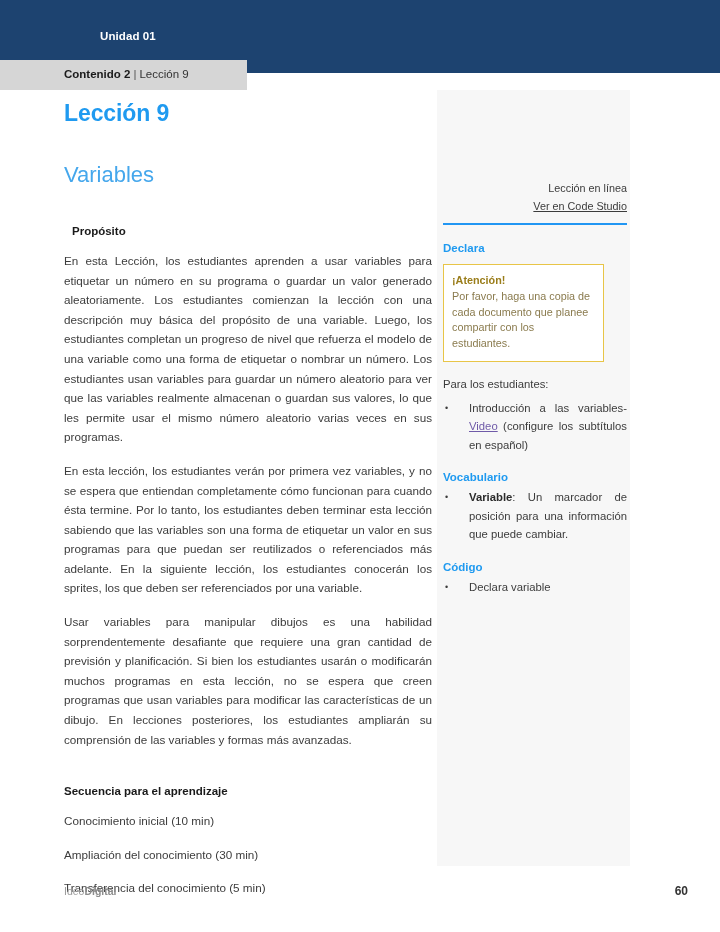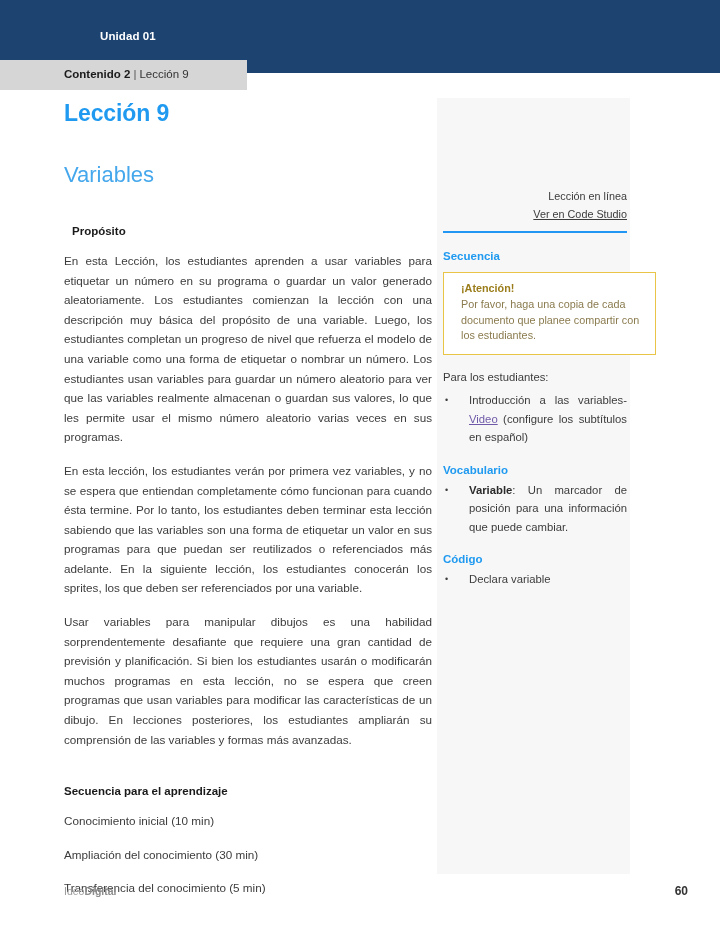--- a/index.html
+++ b/index.html
@@ -113,21 +113,21 @@
     font-size: 11.7px;
     line-height: 19.6px;
     color: #3c3c3c;
     margin: 14px 0 0 0;
   }
 
   
   .sidebar {
     position: absolute;
     left: 437px;
-    top: 98px;
+    top: 90px;
     width: 193px;
     height: 776px;
     background: #f7f7f7;
   }
   .sidebar-inner {
     position: absolute;
     left: 6px;
     top: 0;
     width: 184px;
   }
@@ -156,24 +156,24 @@
     background: #2196f3;
   }
   .side-head {
     font-size: 11.5px;
     font-weight: bold;
     color: #1f9af0;
     margin-top: 17px;
   }
   .attention-box {
     margin-top: 10px;
-    width: 213px;
+    width: 161px;
     border: 1.5px solid #e8c547;
     background: #ffffff;
-    padding: 8px 9px 10px 17px;
+    padding: 8px 9px 10px 8px;
     box-sizing: border-box;
   }
   .attention-title {
     font-size: 10.8px;
     font-weight: bold;
     color: #9a7d1a;
     margin: 0 0 1px 0;
     line-height: 15px;
   }
   .attention-body {
@@ -274,21 +274,21 @@
 <div class="sidebar">
   <div class="sidebar-inner">
 
     <div class="online-block">
       <span class="online-label">Lección en línea</span>
       <span class="online-link">Ver en Code Studio</span>
     </div>
 
     <div class="blue-rule"></div>
 
-    <div class="side-head">Secuencia</div>
+    <div class="side-head">Declara</div>
 
     <div class="attention-box">
       <div class="attention-title">¡Atención!</div>
       <div class="attention-body">Por favor, haga una copia de cada documento que planee compartir con los estudiantes.</div>
     </div>
 
     <div class="side-para">Para los estudiantes:</div>
 
     <ul class="side-list">
       <li>

